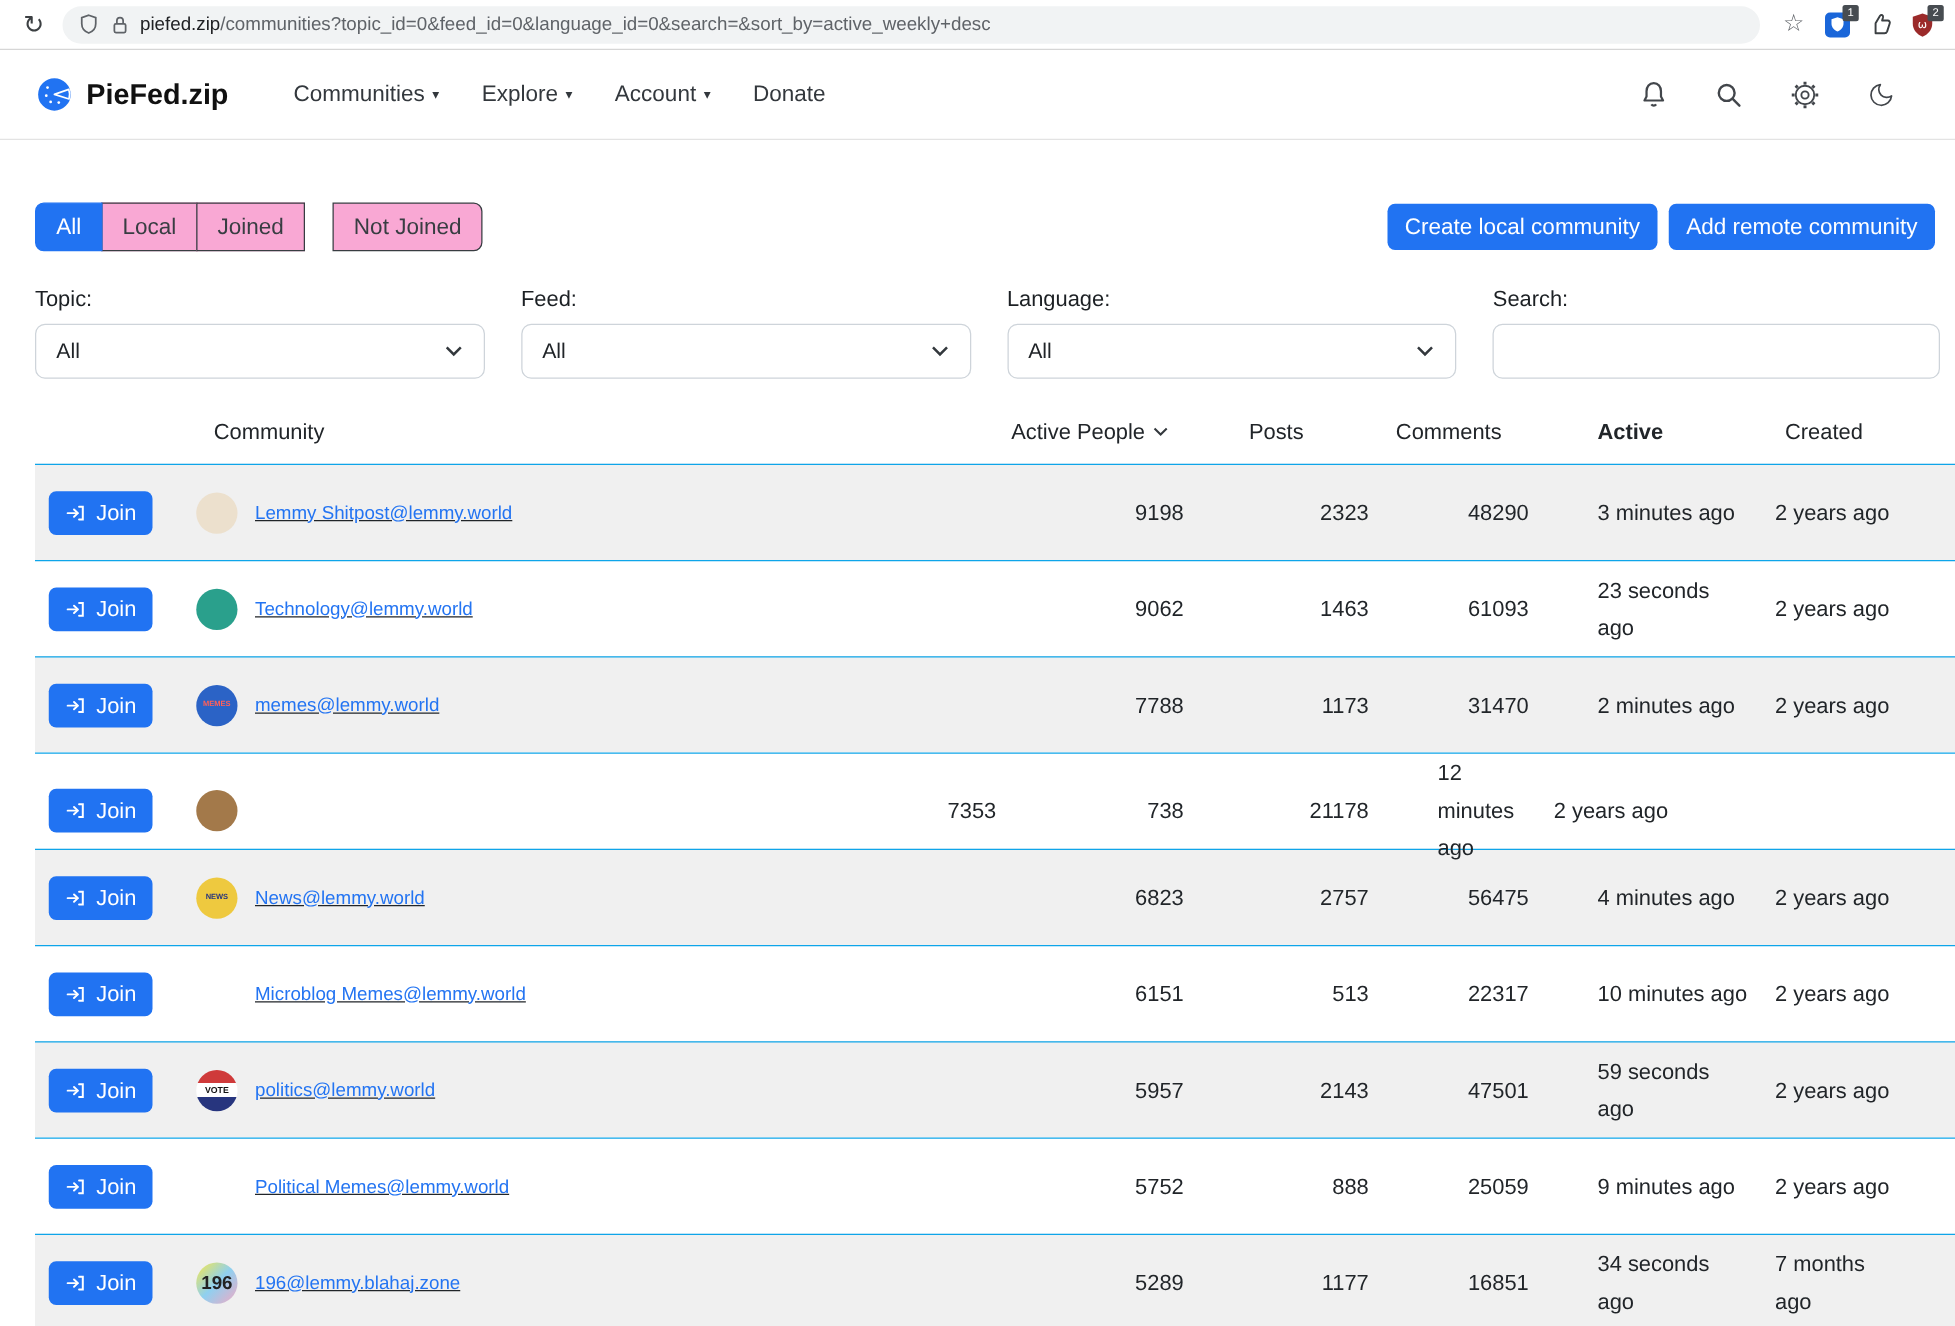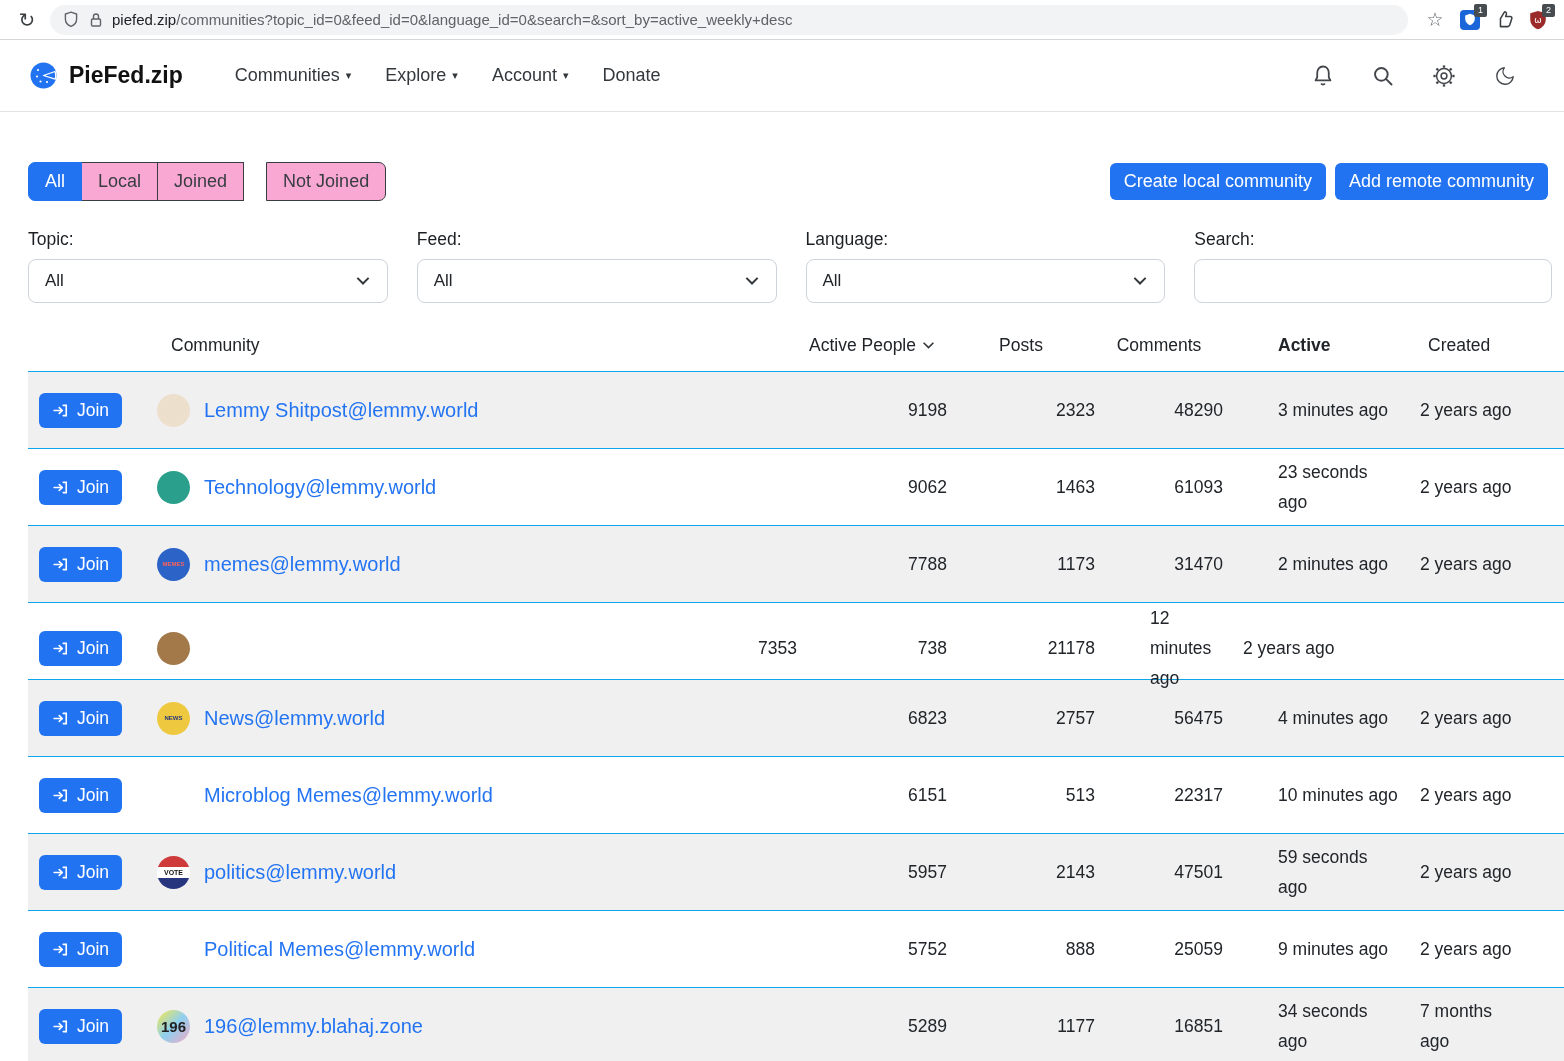--- a/index.html
+++ b/index.html
@@ -71,21 +71,21 @@
   .trow { height:77px; border-top:1px solid #0ea5e9; background:#fff; }
   .trow.row-striped { background:#f0f0f0; }
   .cell-join { padding-left:11px; }
   .join-btn { background:#2173f2; color:#fff; border:none; border-radius:6px;
     font-size:17.5px; padding:7px 13px; display:inline-flex; align-items:center; gap:8px;
     cursor:pointer; font-family:inherit; }
   .cell-avatar { display:flex; justify-content:flex-end; }
   .avatar { width:33px; height:33px; border-radius:50%; display:flex; align-items:center;
     justify-content:center; font-weight:700; letter-spacing:0; overflow:hidden; text-align:center; line-height:1; }
   .avatar-empty { background:transparent !important; }
-  .cell-name { padding-left:14px; font-size:20px; }
+  .cell-name { padding-left:14px; font-size:15px;text-decoration:underline; }
   .community-link { color:#2374f2; text-decoration:none; }
   .cell-num { text-align:right; font-size:17.5px; }
   .cell-active { padding-left:55px; font-size:17.5px; line-height:30px; }
   .cell-created { padding-left:20px; font-size:17.5px; line-height:30px; }
   .cell-created span { display:inline-block; max-width:92px; }
 </style>
 </head>
 <body>
 
 <div class="browser-bar">

